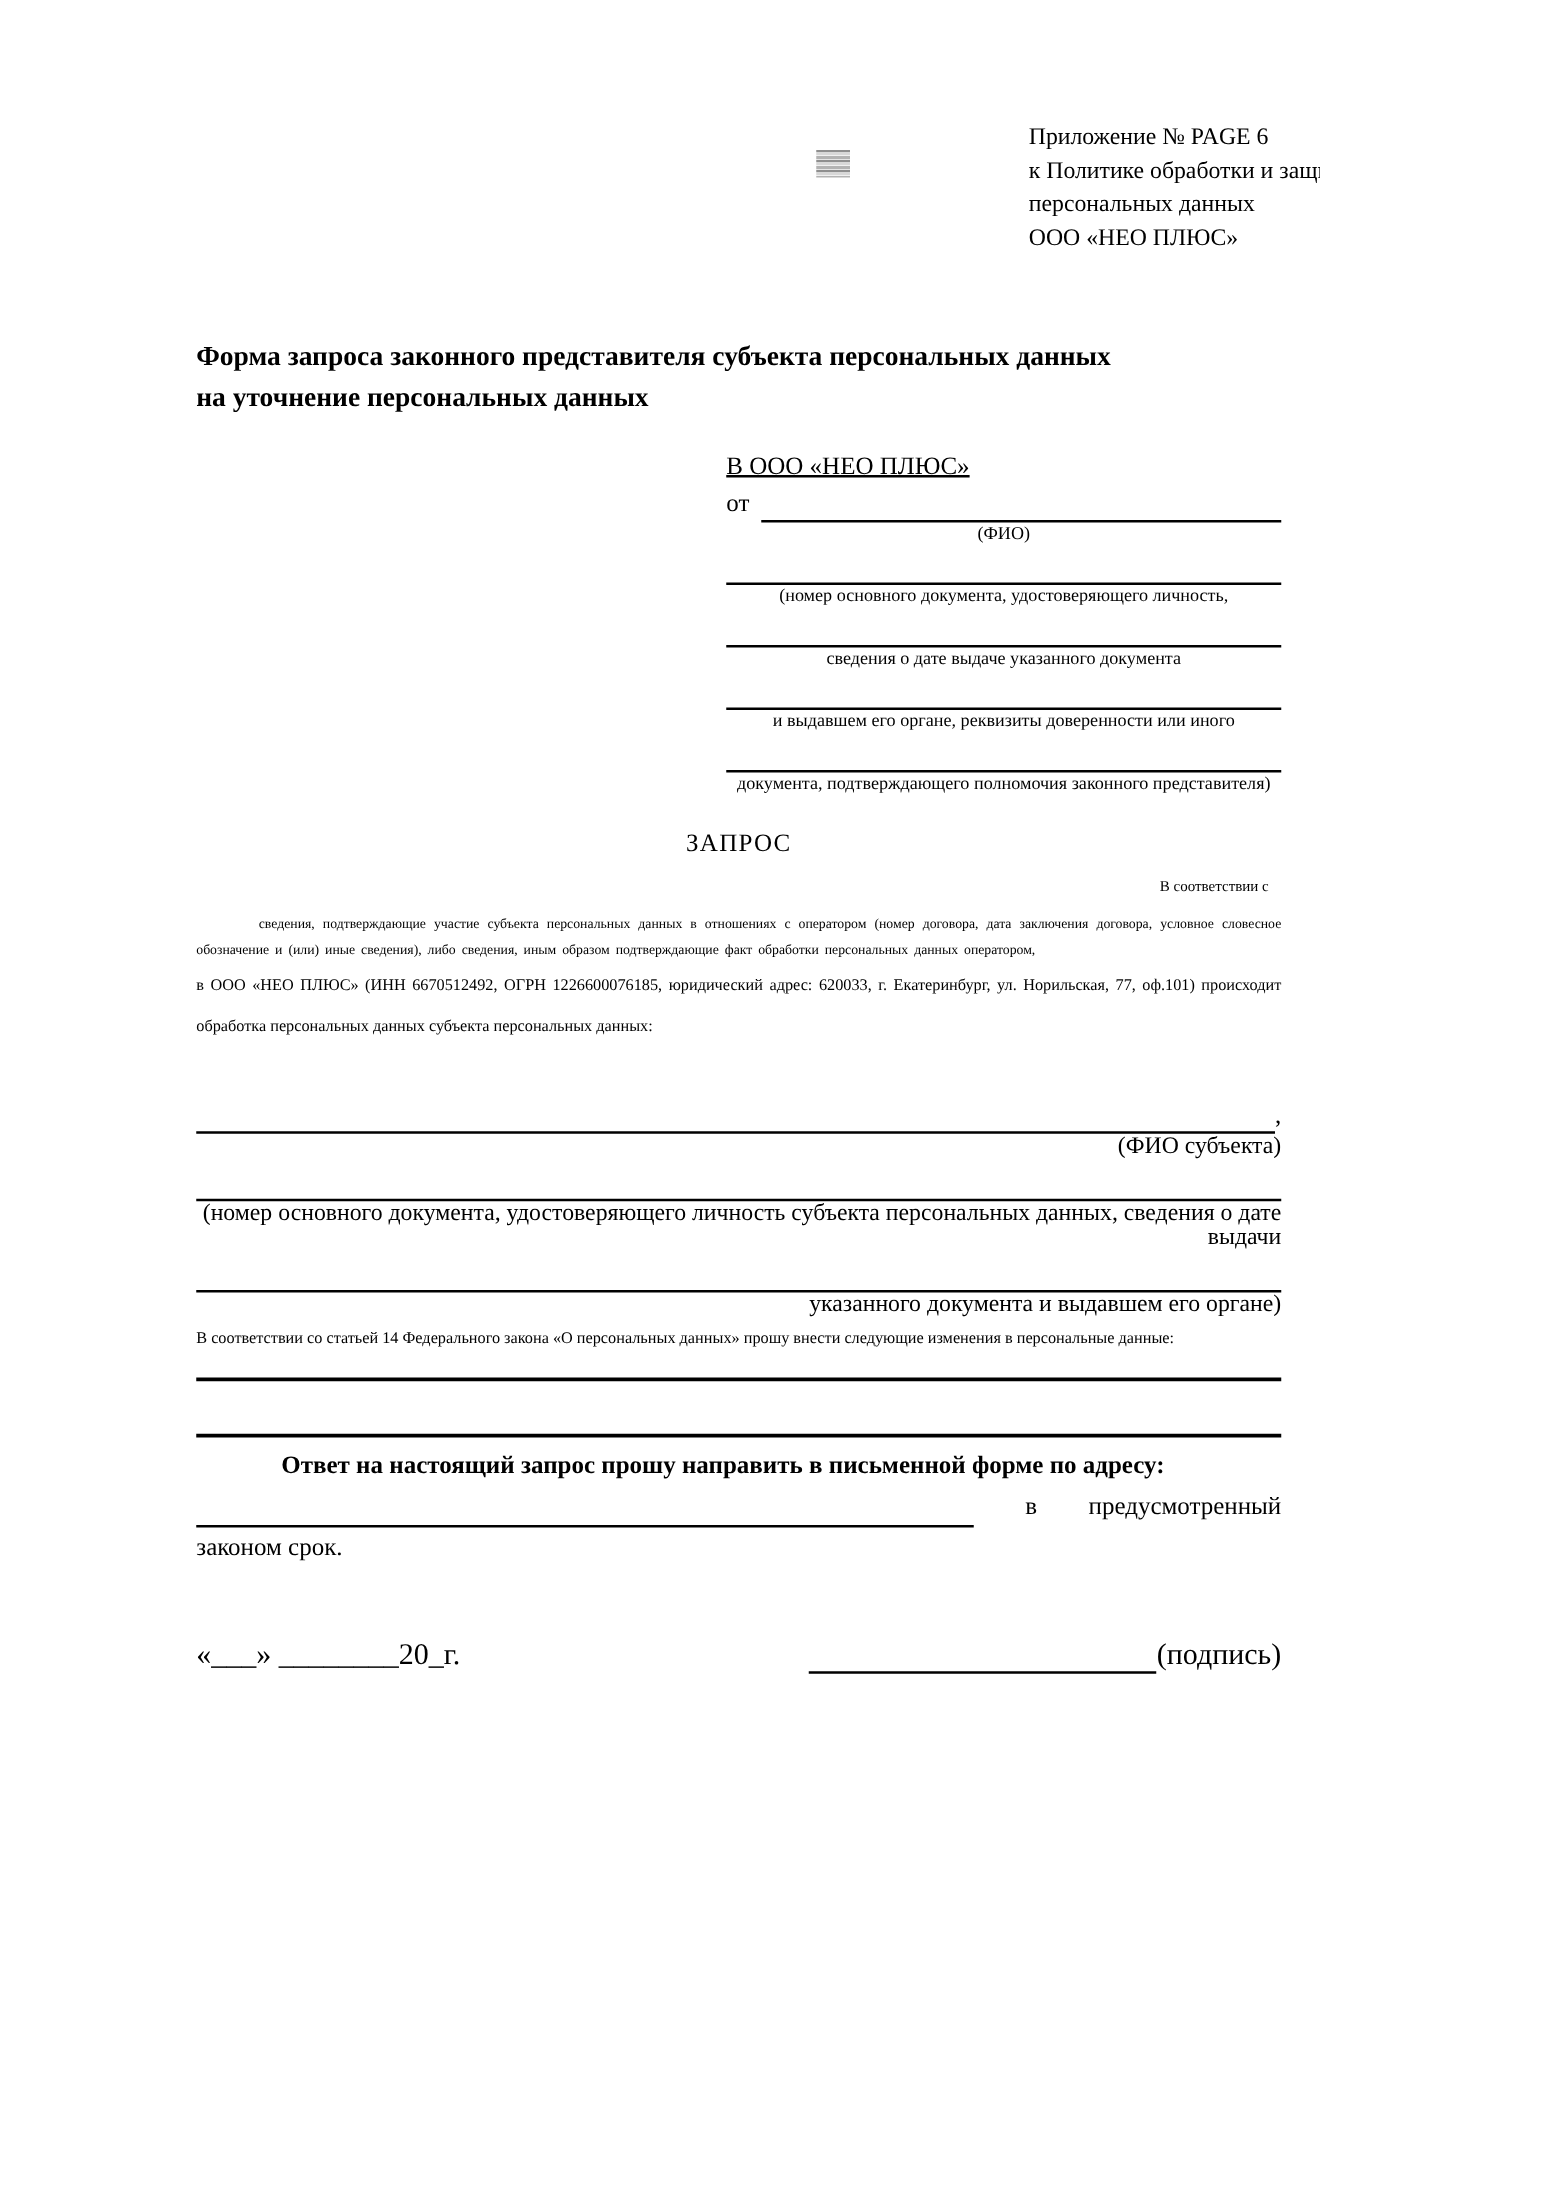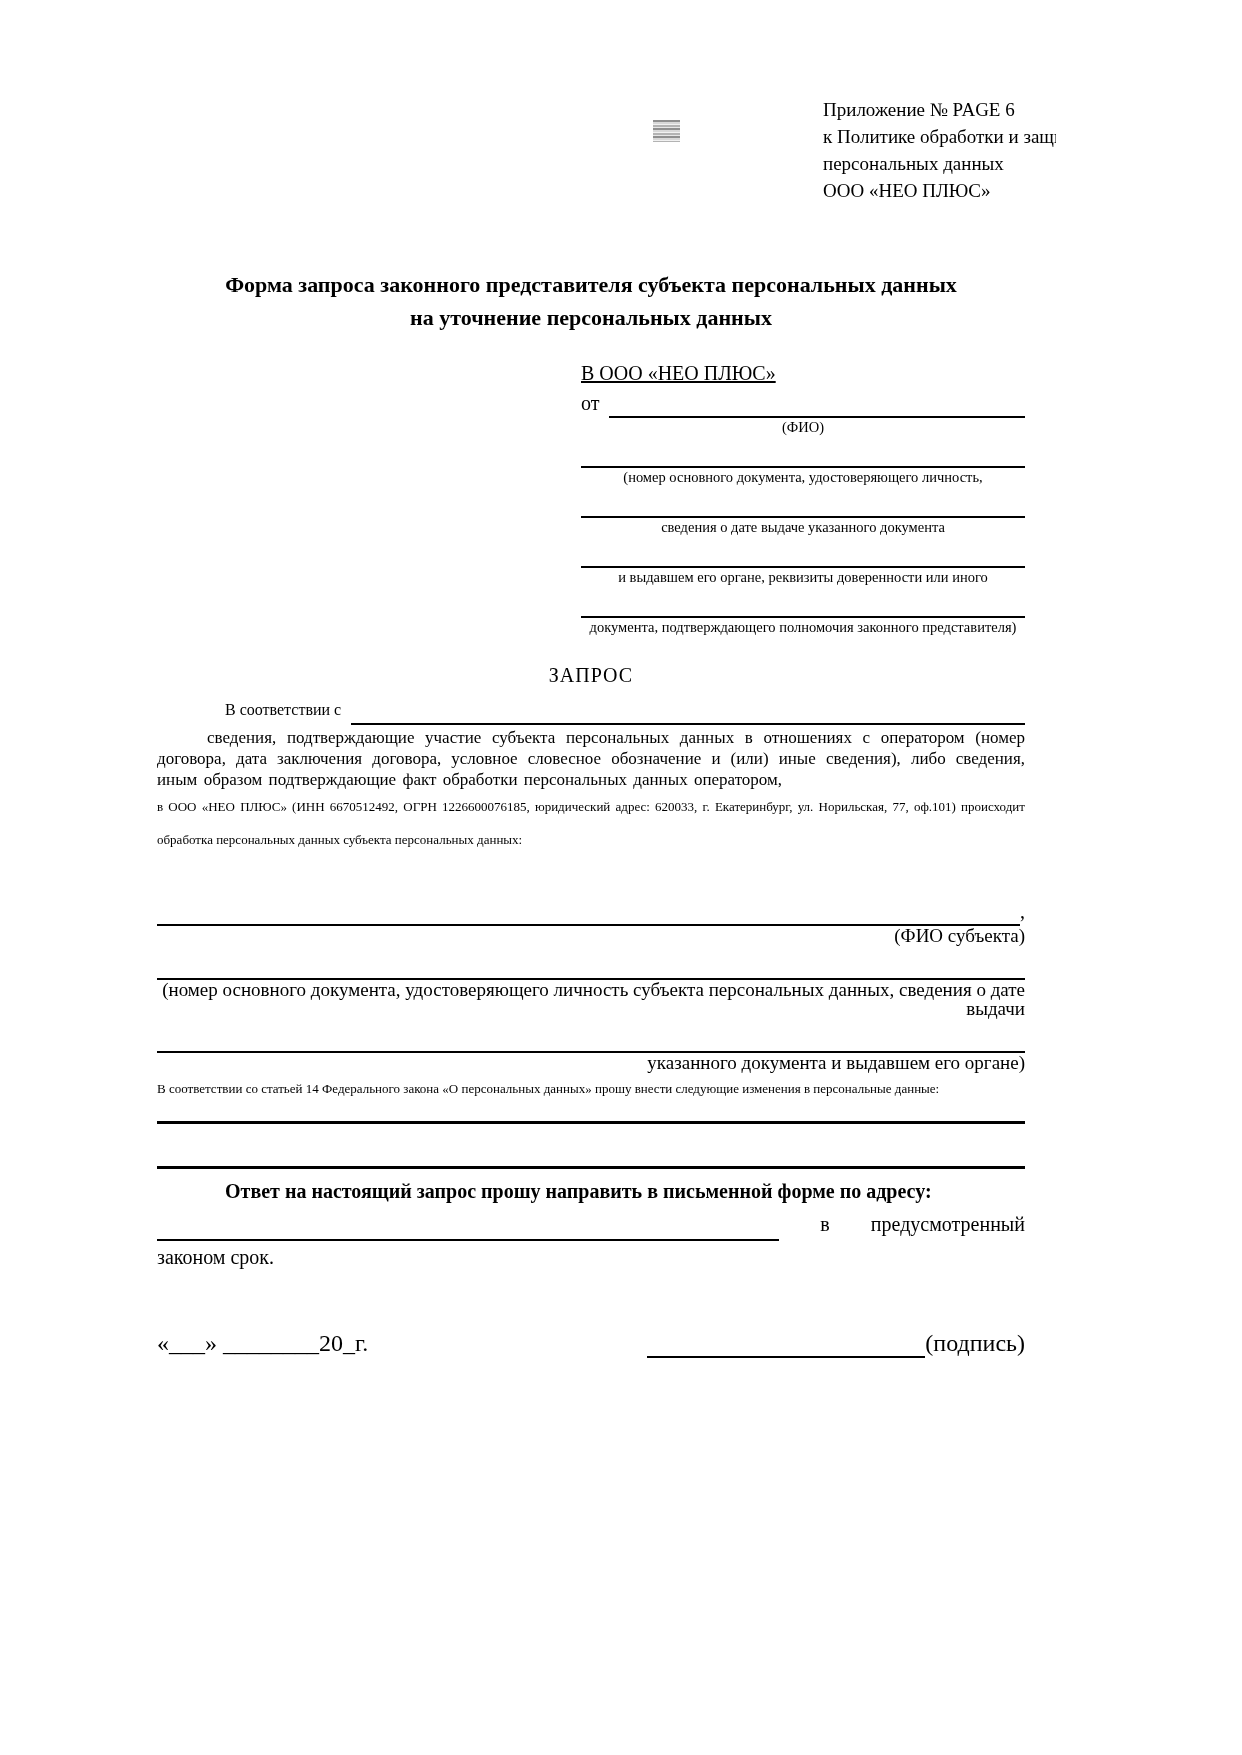--- a/index.html
+++ b/index.html
@@ -7,32 +7,32 @@
     position:relative;width:1056px;height:1755px;background:#fff;color:#000;
     font-family:"Liberation Serif","DejaVu Serif",serif;overflow:hidden;
   }
   
   .artifact{
     position:absolute;left:653px;top:120px;width:27px;height:22px;
     background:repeating-linear-gradient(180deg,#8f8f8f 0 2px,#d8d8d8 2px 4px,#f1f1f1 4px 5px,#b3b3b3 5px 7px,#e6e6e6 7px 8px);
   }
   .appendix{position:absolute;left:823px;top:96px;font-size:19px;line-height:27px;white-space:nowrap;}
   .content{position:absolute;left:157px;top:268px;width:868px;}
-  .title{font-weight:bold;font-size:22px;line-height:33px;text-align:center;}
+  .title{font-weight:bold;font-size:22px;line-height:33px;}
   .addr{margin-left:424px;margin-top:24px;width:444px;}
   .addr-to{font-size:20px;line-height:30px;text-decoration:underline;}
   .addr-from{display:flex;align-items:flex-end;font-size:20px;line-height:30px;}
   .addr-from .label{padding-right:10px;}
   .fill{flex:1 1 auto;border-bottom:2px solid #000;}
   .addr-caption{font-size:14.5px;line-height:18px;text-align:center;white-space:nowrap;}
   .addr-blank{height:30px;border-bottom:2px solid #000;}
   .zapros{margin-top:24px;text-align:center;font-size:20px;line-height:30px;letter-spacing:1px;}
-  .intro{display:flex;align-items:flex-end;font-size:16px;line-height:31px;margin-top:4px;padding-left:68px;}
+  .intro{display:flex;align-items:flex-end;font-size:12px;line-height:31px;margin-top:4px;padding-left:68px;flex-direction:column;}
   .intro .label{padding-right:10px;white-space:nowrap;}
-  .footnote{font-size:17px;line-height:21px;text-align:justify;text-indent:50px;margin-top:2px;word-spacing:2px;}
+  .footnote{font-size:11px;line-height:21px;text-align:justify;text-indent:50px;margin-top:2px;word-spacing:2px;}
   .para{font-size:13px;line-height:33px;text-align:justify;}
   .subject-line{display:flex;align-items:flex-end;font-size:20px;line-height:30px;margin-top:40px;}
   .center-cap{font-size:19px;line-height:19px;text-align:right;}
   .blank36{height:33px;border-bottom:2px solid #000;}
   .wide-blank1{height:16px;border-bottom:3px solid #000;}
   .wide-blank2{height:42px;border-bottom:3px solid #000;}
   .answer1{font-size:20px;line-height:33px;text-indent:68px;margin-top:6px;font-weight:bold;}
   .answer2{display:flex;justify-content:space-between;align-items:flex-end;font-size:20px;line-height:33px;}
   .answer2 .fill-fixed{width:622px;border-bottom:2.5px solid #000;align-self:stretch;}
   .answer3{font-size:20px;line-height:33px;}

